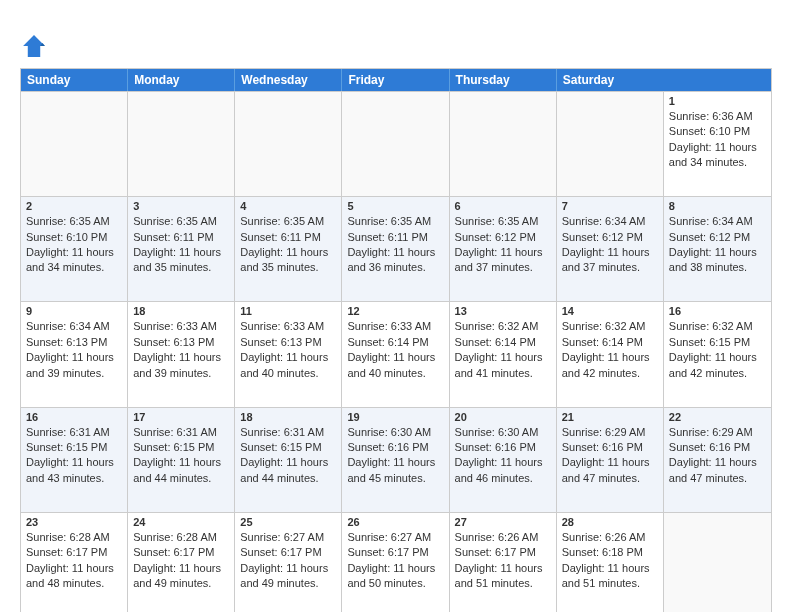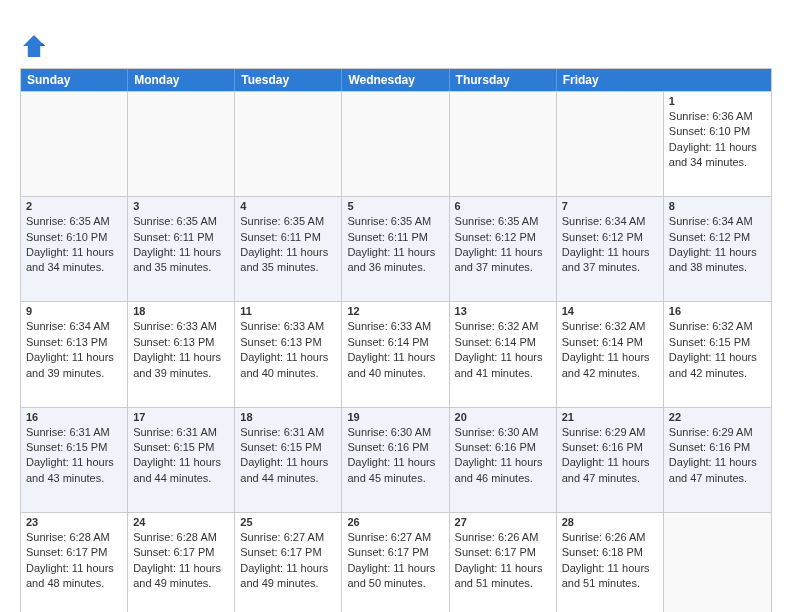--- a/index.html
+++ b/index.html
@@ -128,24 +128,24 @@
     <div class="title-block">
       <div class="main-title"></div>
       <div class="subtitle"></div>
     </div>
   </div>
 
   <div class="calendar">
     <div class="cal-header">
     <div class="cal-header-cell">Sunday</div>
         <div class="cal-header-cell">Monday</div>
-        <div class="cal-header-cell">Tuesday</div>
         <div class="cal-header-cell">Wednesday</div>
+        <div class="cal-header-cell">Friday</div>
         <div class="cal-header-cell">Thursday</div>
-        <div class="cal-header-cell">Friday</div>
+        <div class="cal-header-cell">Saturday</div>
       </div>
     <div class="cal-body">
     <div class="cal-row">
           <div class="cal-cell empty"></div>
           <div class="cal-cell empty"></div>
           <div class="cal-cell empty"></div>
           <div class="cal-cell empty"></div>
           <div class="cal-cell empty"></div>
           <div class="cal-cell empty"></div>
           <div class="cal-cell">

